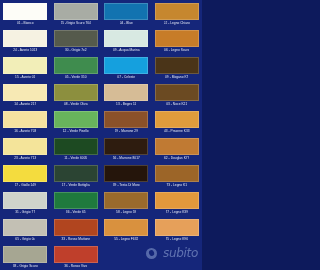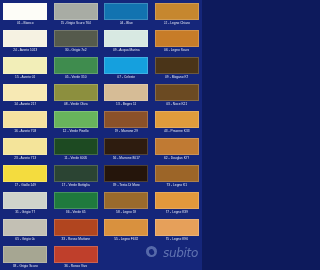--- a/index.html
+++ b/index.html
@@ -49,20 +49,21 @@
     letter-spacing: 0.05px;
     white-space: nowrap;
     overflow: hidden;
     max-width: 49px;
   }
   .watermark {
     position: absolute;
     right: 4px;
     bottom: 10px;
     display: flex;
+    align-items: center;
     gap: 6px;
     opacity: 0.62;
   }
   .wm-logo {
     width: 11px;
     height: 11px;
     border-radius: 50%;
     background: #7f93c8;
     position: relative;
     flex: none;

